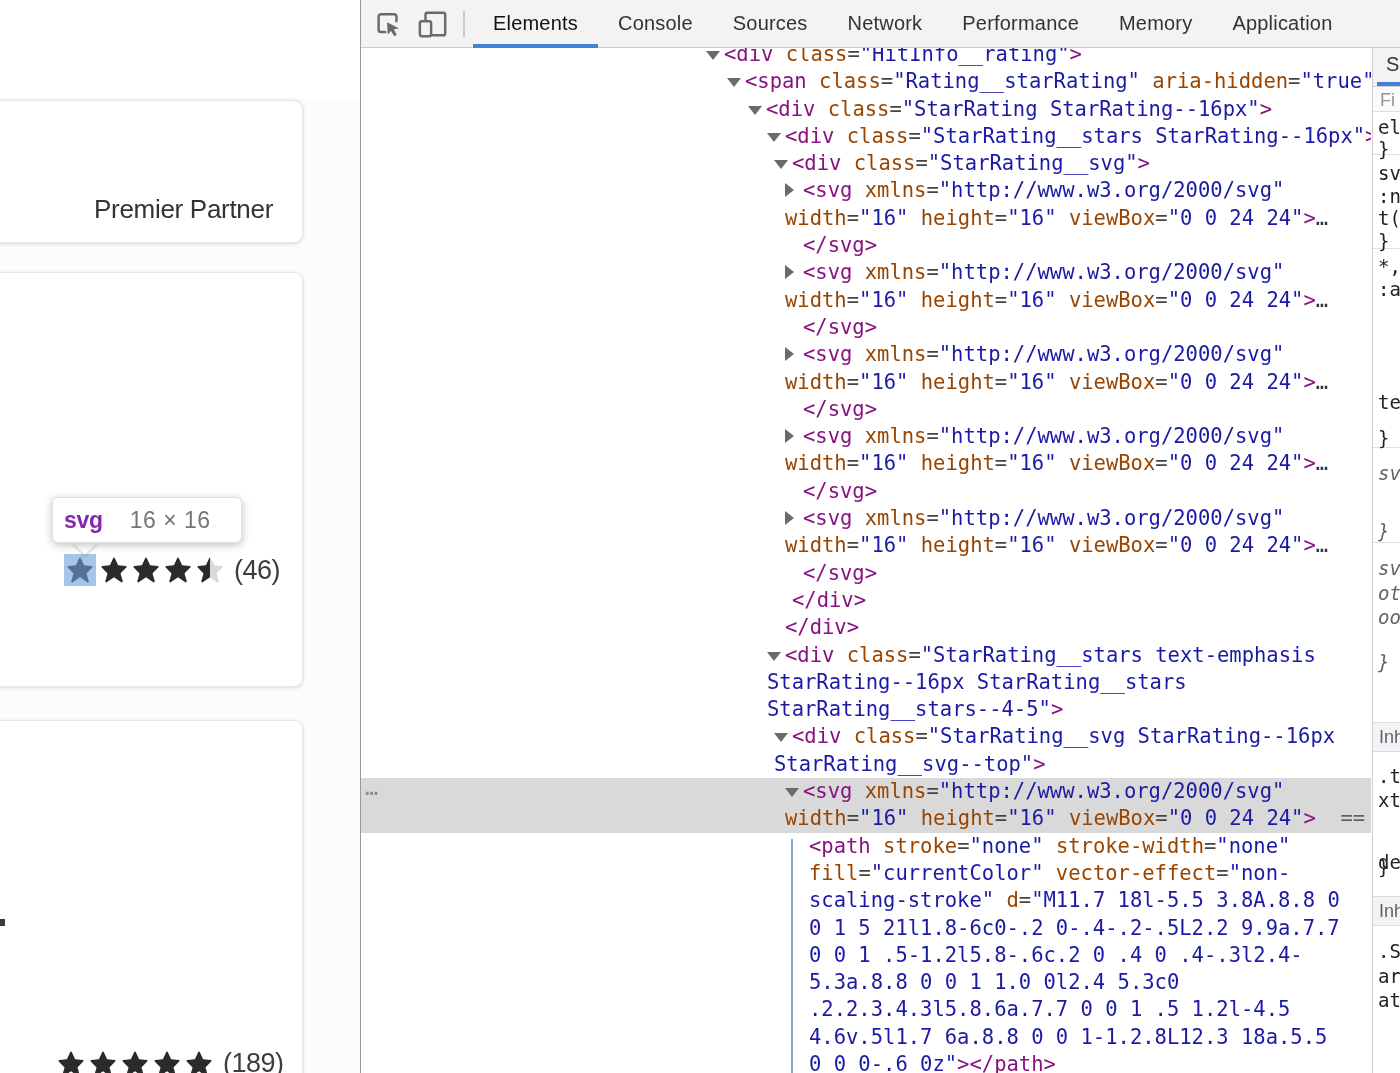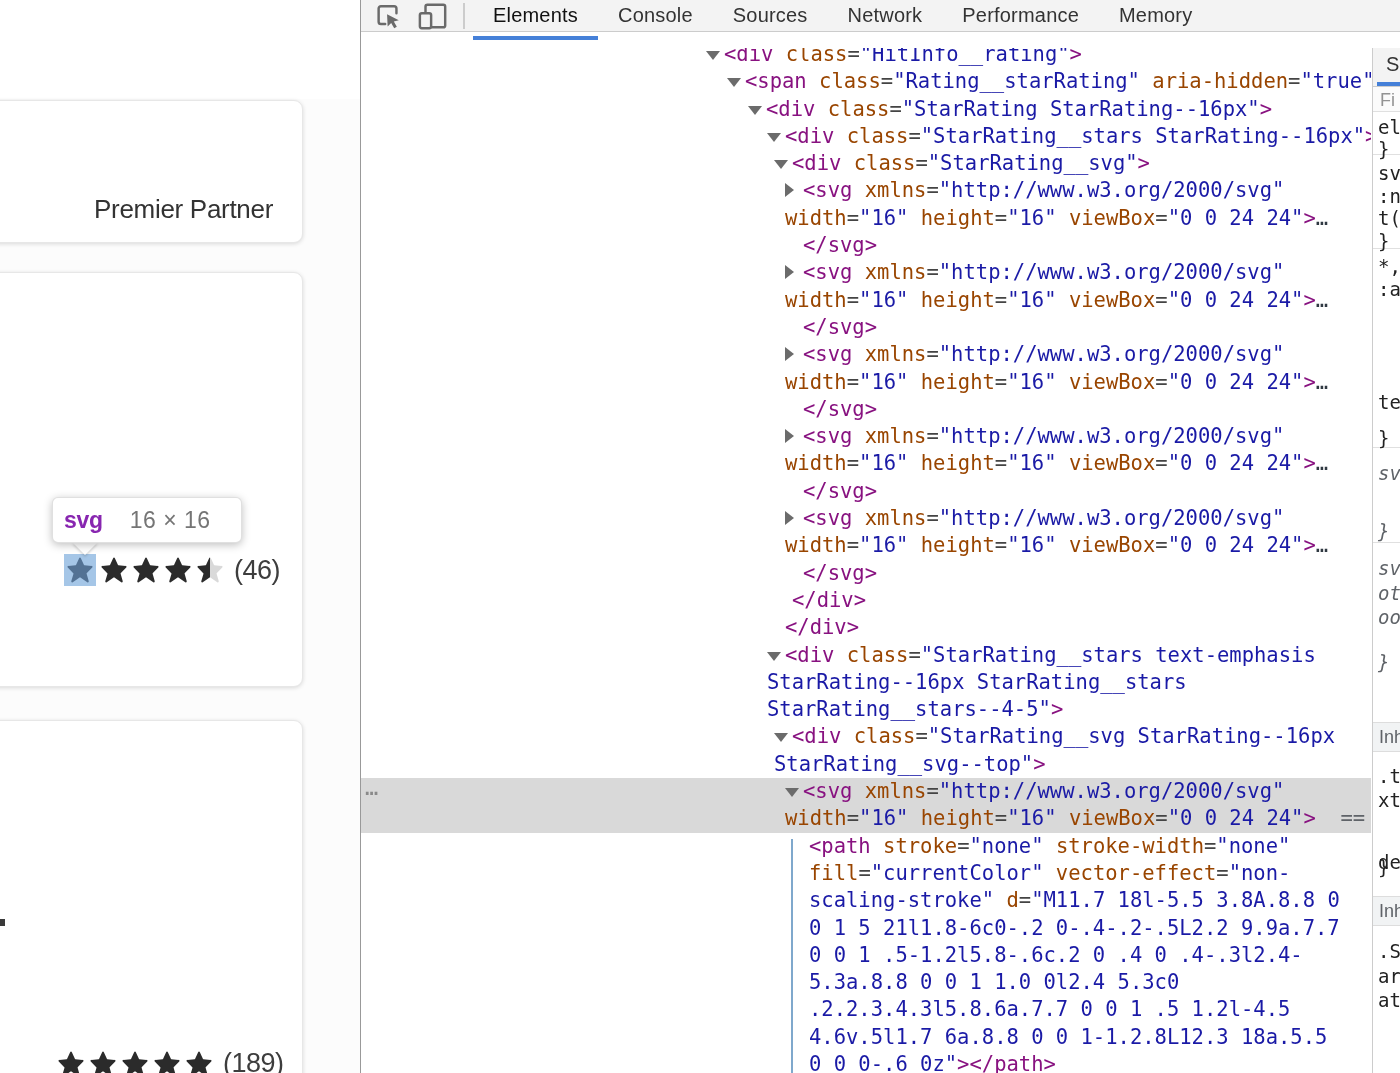--- a/index.html
+++ b/index.html
@@ -35,21 +35,21 @@
   .tt-dim { color:var(--ttDim,#757575); font-size:23px; margin-left:27px; letter-spacing:.5px; }
   .tt-arrow { position:absolute; left:72px; top:542px; width:0; height:0; z-index:4;
               border-left:13px solid transparent; border-right:13px solid transparent;
               border-top:13px solid #fff;
               filter:drop-shadow(0 2px 1px rgba(0,0,0,.15)); }
   .stray-dot { position:absolute; left:0; top:919px; width:5px; height:7px; background:#3a3a3a; }
 
   
   .devtools { position:absolute; left:360px; top:0; width:1040px; height:1073px;
               background:#fff; border-left:1px solid #999; }
-  .dt-toolbar { position:absolute; left:0; top:0; right:0; height:32px; background:#f3f3f3;
+  .dt-toolbar { position:absolute; left:0; top:0; right:0; height:48px; background:#f3f3f3;
                 border-bottom:1px solid #ccc; display:flex; align-items:center; }
   .dt-iconbtn { width:32px; height:32px; display:flex; align-items:center; justify-content:center; }
   .dt-iconbtn:first-child { margin-left:11px; }
   .dt-iconbtn + .dt-iconbtn { margin-left:13px; }
   .dt-sep { width:2px; height:26px; background:#ccc; margin:0 6px 0 14px; }
   .dt-tabs { display:flex; height:48px; margin-left:2px; }
   .dt-tab { position:relative; padding:0 20px; line-height:47px; font-size:20px; color:#333;
             letter-spacing:.2px; white-space:nowrap; }
   .dt-tab.active { color:#111; }
   .dt-tab.active::after { content:""; position:absolute; left:0; right:0; bottom:0; height:4px;
@@ -186,20 +186,21 @@
         </svg>
       </div>
       <div class="dt-sep"></div>
       <div class="dt-tabs">
           <div class="dt-tab active">Elements</div>
           <div class="dt-tab">Console</div>
           <div class="dt-tab">Sources</div>
           <div class="dt-tab">Network</div>
           <div class="dt-tab">Performance</div>
           <div class="dt-tab">Memory</div>
+          <div class="dt-tab">Application</div>
         </div>
     </div>
 
     <div class="dt-tree">
       <div id="tree-rows">
           <div class="tree-row" style="padding-left: 345px;"><span class="arr down"></span><span class="tok-p">&lt;</span><span class="tok-t">div</span><span class="tok-x"> </span><span class="tok-a">class</span><span class="tok-e">=</span><span class="tok-v">"HitInfo__rating"</span><span class="tok-p">&gt;</span></div>
           <div class="tree-row" style="padding-left: 366px;"><span class="arr down"></span><span class="tok-p">&lt;</span><span class="tok-t">span</span><span class="tok-x"> </span><span class="tok-a">class</span><span class="tok-e">=</span><span class="tok-v">"Rating__starRating"</span><span class="tok-x"> </span><span class="tok-a">aria-hidden</span><span class="tok-e">=</span><span class="tok-v">"true"</span></div>
           <div class="tree-row" style="padding-left: 387px;"><span class="arr down"></span><span class="tok-p">&lt;</span><span class="tok-t">div</span><span class="tok-x"> </span><span class="tok-a">class</span><span class="tok-e">=</span><span class="tok-v">"StarRating StarRating--16px"</span><span class="tok-p">&gt;</span></div>
           <div class="tree-row" style="padding-left: 406px;"><span class="arr down"></span><span class="tok-p">&lt;</span><span class="tok-t">div</span><span class="tok-x"> </span><span class="tok-a">class</span><span class="tok-e">=</span><span class="tok-v">"StarRating__stars StarRating--16px"</span><span class="tok-p">&gt;</span></div>
           <div class="tree-row" style="padding-left: 413px;"><span class="arr down"></span><span class="tok-p">&lt;</span><span class="tok-t">div</span><span class="tok-x"> </span><span class="tok-a">class</span><span class="tok-e">=</span><span class="tok-v">"StarRating__svg"</span><span class="tok-p">&gt;</span></div>

